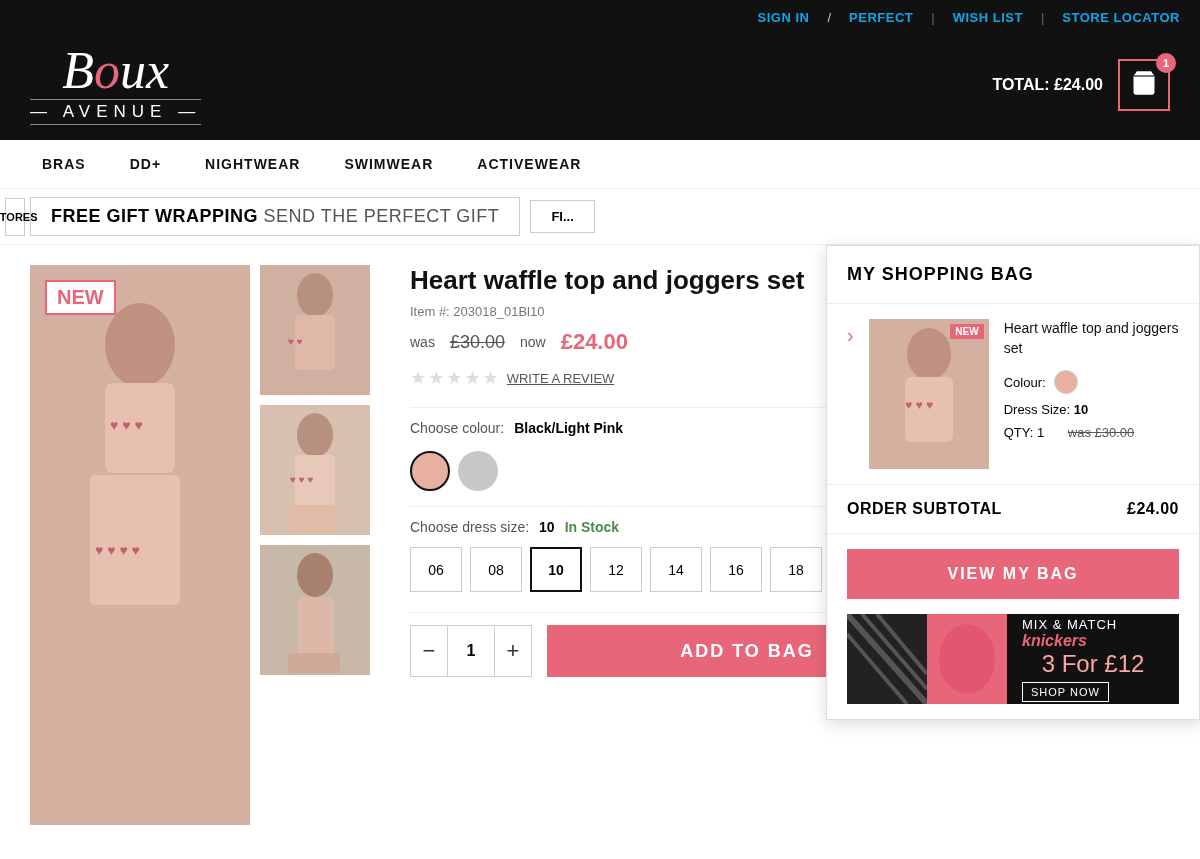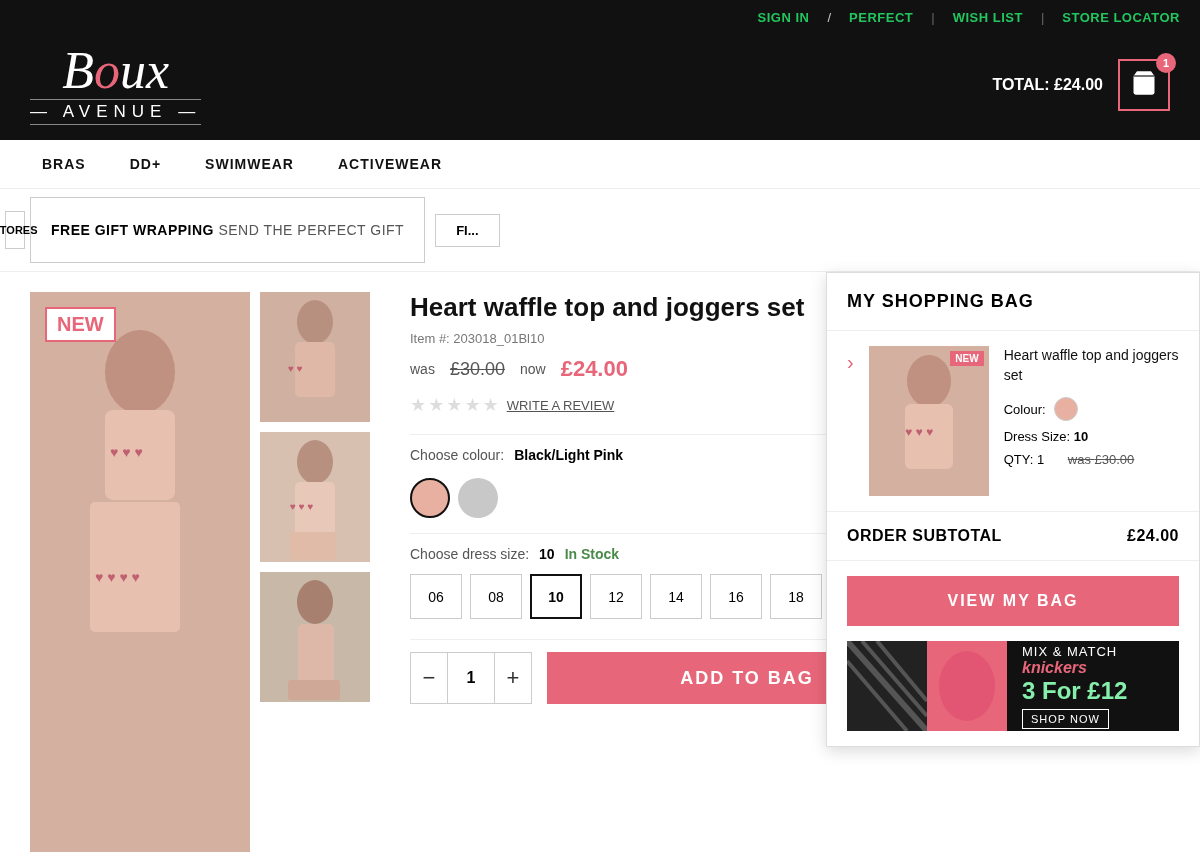--- a/index.html
+++ b/index.html
@@ -10,21 +10,21 @@
       background: #111;
       color: #fff;
       display: flex;
       justify-content: flex-end;
       align-items: center;
       padding: 10px 20px;
       font-size: 13px;
       gap: 18px;
     }
     .top-nav span { color: #ccc; }
-    .top-nav a { color: #22c55e; text-decoration: none; font-weight: bold; letter-spacing: 0.5px; }
+    .top-nav a { color: #0ea5e9; text-decoration: none; font-weight: bold; letter-spacing: 0.5px; }
     .top-nav .divider { color: #666; }
 
     
     .header {
       background: #111;
       display: flex;
       align-items: center;
       justify-content: space-between;
       padding: 10px 30px 15px 30px;
     }
@@ -106,22 +106,22 @@
     .promo-bar {
       background: #fff;
       display: flex;
       align-items: center;
       padding: 8px 0;
       border-bottom: 1px solid #eee;
       overflow: hidden;
     }
     .promo-item {
       border: 1px solid #ccc;
-      padding: 24px 20px;
-      font-size: 14px;
+      padding: 8px 20px;
+      font-size: 18px;
       font-weight: bold;
       letter-spacing: 0.5px;
       margin: 0 5px;
       white-space: nowrap;
     }
     .promo-item span { color: #555; font-weight: normal; }
 
     
     .main-content {
       display: flex;
@@ -471,20 +471,21 @@
         <path d="M16 10a4 4 0 01-8 0"></path>
       </svg>
       <div class="cart-badge">1</div>
     </div>
   </div>
 </div>
 
 <div class="main-nav">
   <a>BRAS</a>
   <a>DD+</a>
+  <a>NIGHTWEAR</a>
   <a>SWIMWEAR</a>
   <a>ACTIVEWEAR</a>
 </div>
 
 <div class="promo-bar">
   <div style="width:20px;border:1px solid #ccc;height:38px;margin-left:5px;display:flex;align-items:center;justify-content:center;font-size:11px;font-weight:bold;">STORES</div>
   <div class="promo-item">
     <strong>FREE GIFT WRAPPING</strong><span> SEND THE PERFECT GIFT</span>
   </div>
   <div style="border:1px solid #ccc;padding:8px 20px;font-size:13px;font-weight:bold;margin:0 5px;white-space:nowrap;">FI...</div>
@@ -654,20 +655,20 @@
           <line x1="30" y1="0" x2="80" y2="60" stroke="#555" stroke-width="4"></line>
           <line x1="0" y1="20" x2="60" y2="90" stroke="#555" stroke-width="4"></line>
           <rect x="80" y="0" width="80" height="90" fill="#e8667a"></rect>
 
           <ellipse cx="120" cy="45" rx="28" ry="35" fill="#e05070" opacity="0.7"></ellipse>
         </svg>
       </div>
       <div class="bag-promo-text">
         <div class="bag-promo-mix">MIX &amp; MATCH</div>
         <div class="bag-promo-knickers" style="font-size:16px;font-style:italic;color:#e8667a;font-weight:bold;">knickers</div>
-        <div class="bag-promo-price" style="font-size:24px;font-weight:bold;color:#86efac;">3 For £12</div>
+        <div class="bag-promo-price" style="font-size:24px;font-weight:normal;color:#fca5a5;text-align:center;">3 For £12</div>
         <div class="bag-promo-shop">SHOP NOW</div>
       </div>
     </div>
 
   </div>
 
 </div>
 
 </body></html>

